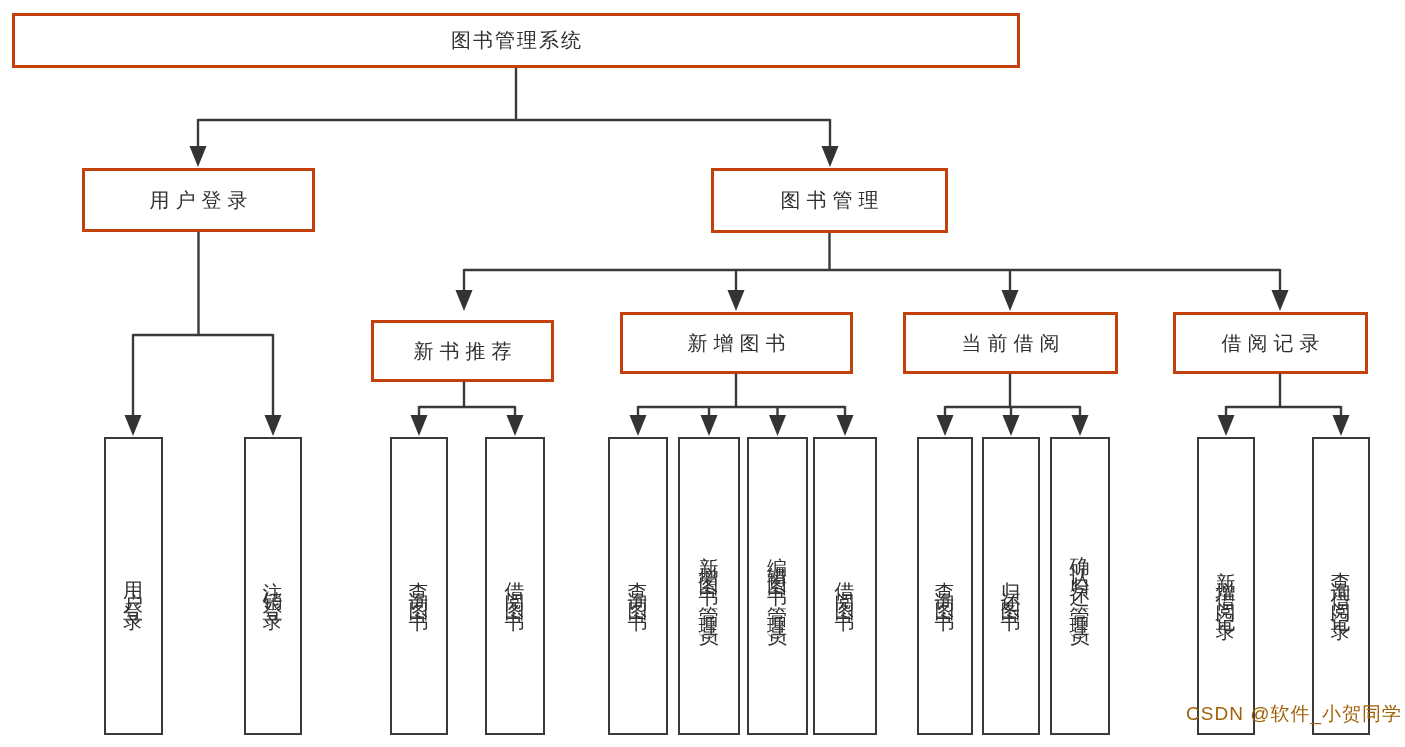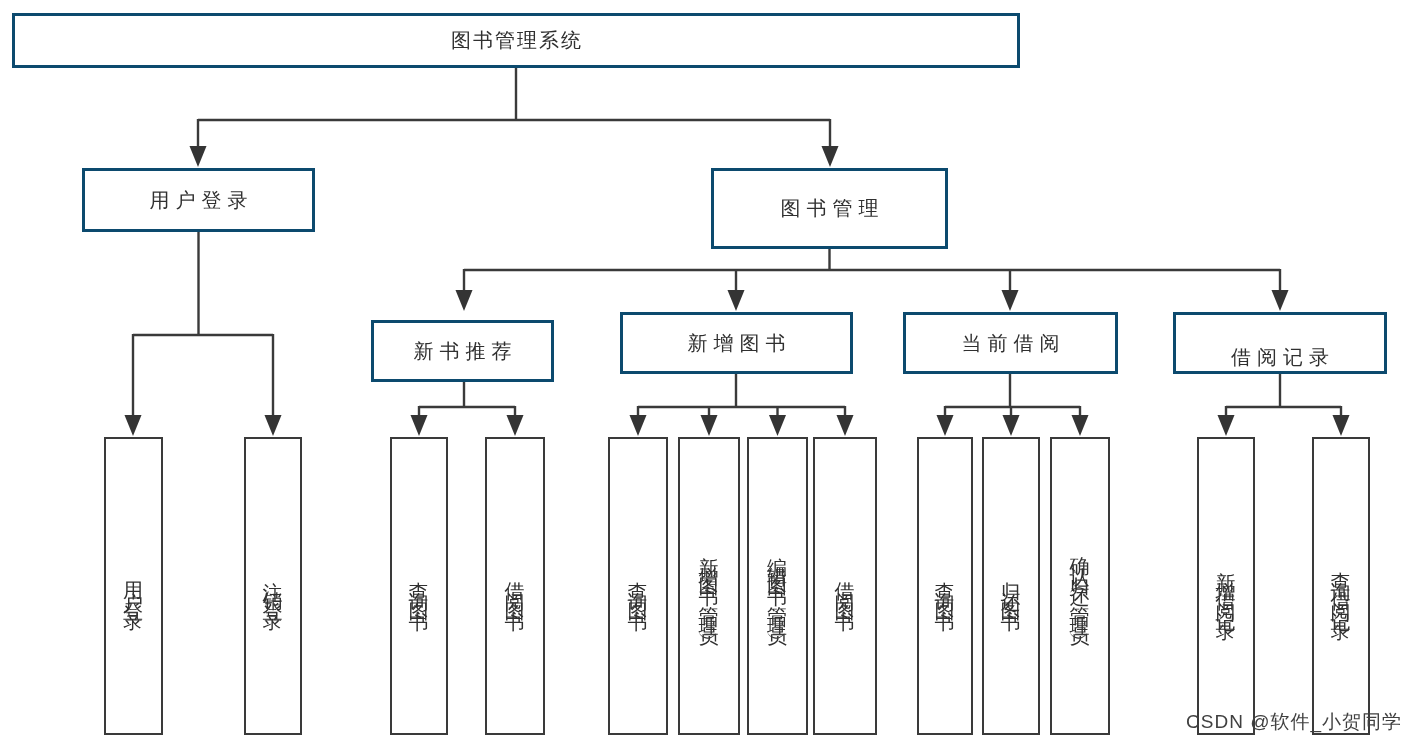--- a/index.html
+++ b/index.html
@@ -8,21 +8,21 @@
 
   .stage { position: absolute; left: 0; top: 0; width: 1405px; height: 747px; }
 
   svg.connectors { position: absolute; left: 0; top: 0; width: 1405px; height: 747px; z-index: 1; }
   svg.connectors line { stroke: #3a3a3a; stroke-width: 2.4; }
   svg.connectors polygon { fill: #343434; }
 
   .node {
     position: absolute;
     background: #ffffff;
-    border: 3px solid #0c4a6e;
+    border: 3px solid #c2410c;
     display: flex;
     align-items: center;
     justify-content: center;
     z-index: 2;
   }
   .node .lbl {
     font-size: 20px;
     letter-spacing: 6px;
     text-indent: 6px;
     white-space: nowrap;
@@ -47,23 +47,23 @@
     font-size: 20px;
     letter-spacing: 10px;
     line-height: 1;
     color: #303030;
     max-height: 292px;
   }
 
   .watermark {
     position: absolute;
     right: 3px;
-    bottom: 12px;
+    bottom: 20px;
     font-size: 19px;
-    color: #404040;
+    color: #a16207;
     z-index: 3;
     letter-spacing: 1px;
     white-space: nowrap;
   }
 </style>
 </head>
 <body>
 
 <div class="stage">
 
@@ -129,34 +129,34 @@
     <polygon points="1332.5,415 1349.5,415 1341,436"></polygon>
   </svg>
 
   <div class="node root" style="left:12px; top:13px; width:1008px; height:55px;">
     <span class="lbl">图书管理系统</span>
   </div>
 
   <div class="node" style="left:82px; top:168px; width:233px; height:64px;">
     <span class="lbl">用户登录</span>
   </div>
-  <div class="node" style="left:711px; top:168px; width:237px; height:81px;">
+  <div class="node" style="left:711px; top:168px; width:237px; height:65px;">
     <span class="lbl">图书管理</span>
   </div>
 
   <div class="node" style="left:362px; top:320px; width:183px; height:62px;margin-left:9px;">
     <span class="lbl">新书推荐</span>
   </div>
   <div class="node" style="left:620px; top:312px; width:233px; height:62px;">
     <span class="lbl">新增图书</span>
   </div>
   <div class="node" style="left:903px; top:312px; width:215px; height:62px;text-align:center;">
     <span class="lbl">当前借阅</span>
   </div>
-  <div class="node" style="left:1173px; top:312px; width:214px; height:62px;align-items:flex-end;">
+  <div class="node" style="left:1173px; top:312px; width:195px; height:62px;">
     <span class="lbl">借阅记录</span>
   </div>
 
   <div class="leaf" style="left:104px; width:59px;">
     <span class="vlbl">用户登录</span>
   </div>
   <div class="leaf" style="left:244px; width:58px;">
     <span class="vlbl">注销登录</span>
   </div>
 

